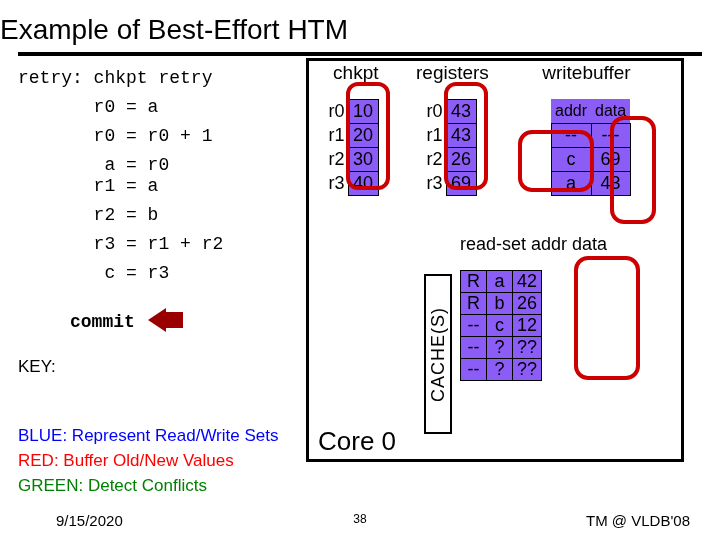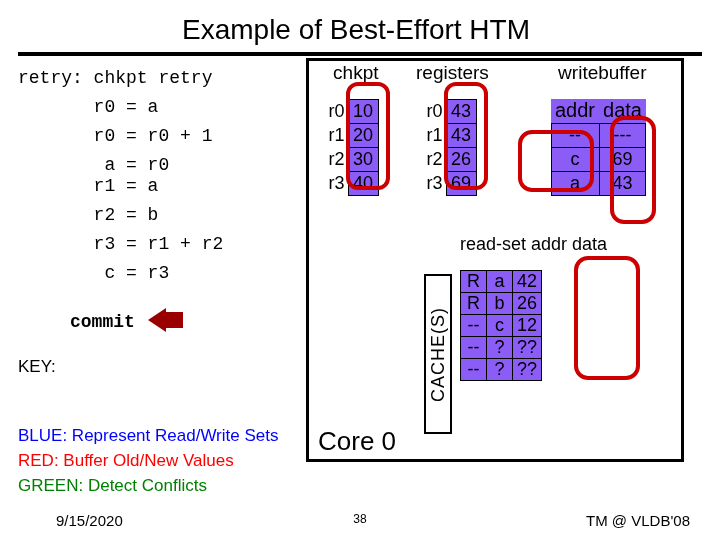--- a/index.html
+++ b/index.html
@@ -2,21 +2,21 @@
 <html><head>
 <meta charset="utf-8">
 <style>
   * { box-sizing: border-box; margin: 0; padding: 0; }
   body {
     width: 720px; height: 540px;
     font-family: Arial, Helvetica, sans-serif;
     background: #fff; color: #000; position: relative;
   }
   .title {
-    text-align: center; font-size: 28px; padding: 14px 8px 6px 0;
+    text-align: left; font-size: 28px; padding: 14px 8px 6px 0;
   }
   .rule {
     height: 4px; background: #000; margin: 0 18px 6px 18px;
   }
   .stage {
     position: relative; margin: 0 18px; height: 420px;
   }
   
   .code {
     position: absolute; left: 0; top: 2px;
@@ -62,21 +62,21 @@
   .tbl table { border-collapse: collapse; margin-top: 15px; }
   .tbl td {
     border: 1px solid #000; text-align: center;
     min-width: 30px; height: 24px; padding: 0 4px; background: #8b5cf6;
   }
   .tbl td.labelcell { border: none; background: transparent; text-align: right; padding-right: 3px; }
   .tbl.chkpt   { left: 300px; top: 0px; }
   .tbl.regs    { left: 398px; top: 0px; }
   .tbl.wbuf    { left: 505px; top: 0px; }
   .tbl.wbuf .hdr { font-size: 19px; }
-  .tbl.wbuf .sub { font-size: 20px; text-align: center; }
+  .tbl.wbuf .sub { font-size: 16px; text-align: center; }
   .wbuf table td { min-width: 28px; }
   .tbl.readset { left: 442px; top: 172px; }
   .tbl.readset .hdr { font-size: 18px; margin-bottom: 2px; }
   .readset table td { min-width: 26px; height: 22px; }
   
   .redbox {
     position: absolute; border: 4px solid #cc0000; border-radius: 12px; pointer-events: none;
   }
   .rb-chkpt { left: 328px; top: 20px;  width: 44px; height: 108px; }
   .rb-regs  { left: 426px; top: 20px;  width: 44px; height: 108px; }

